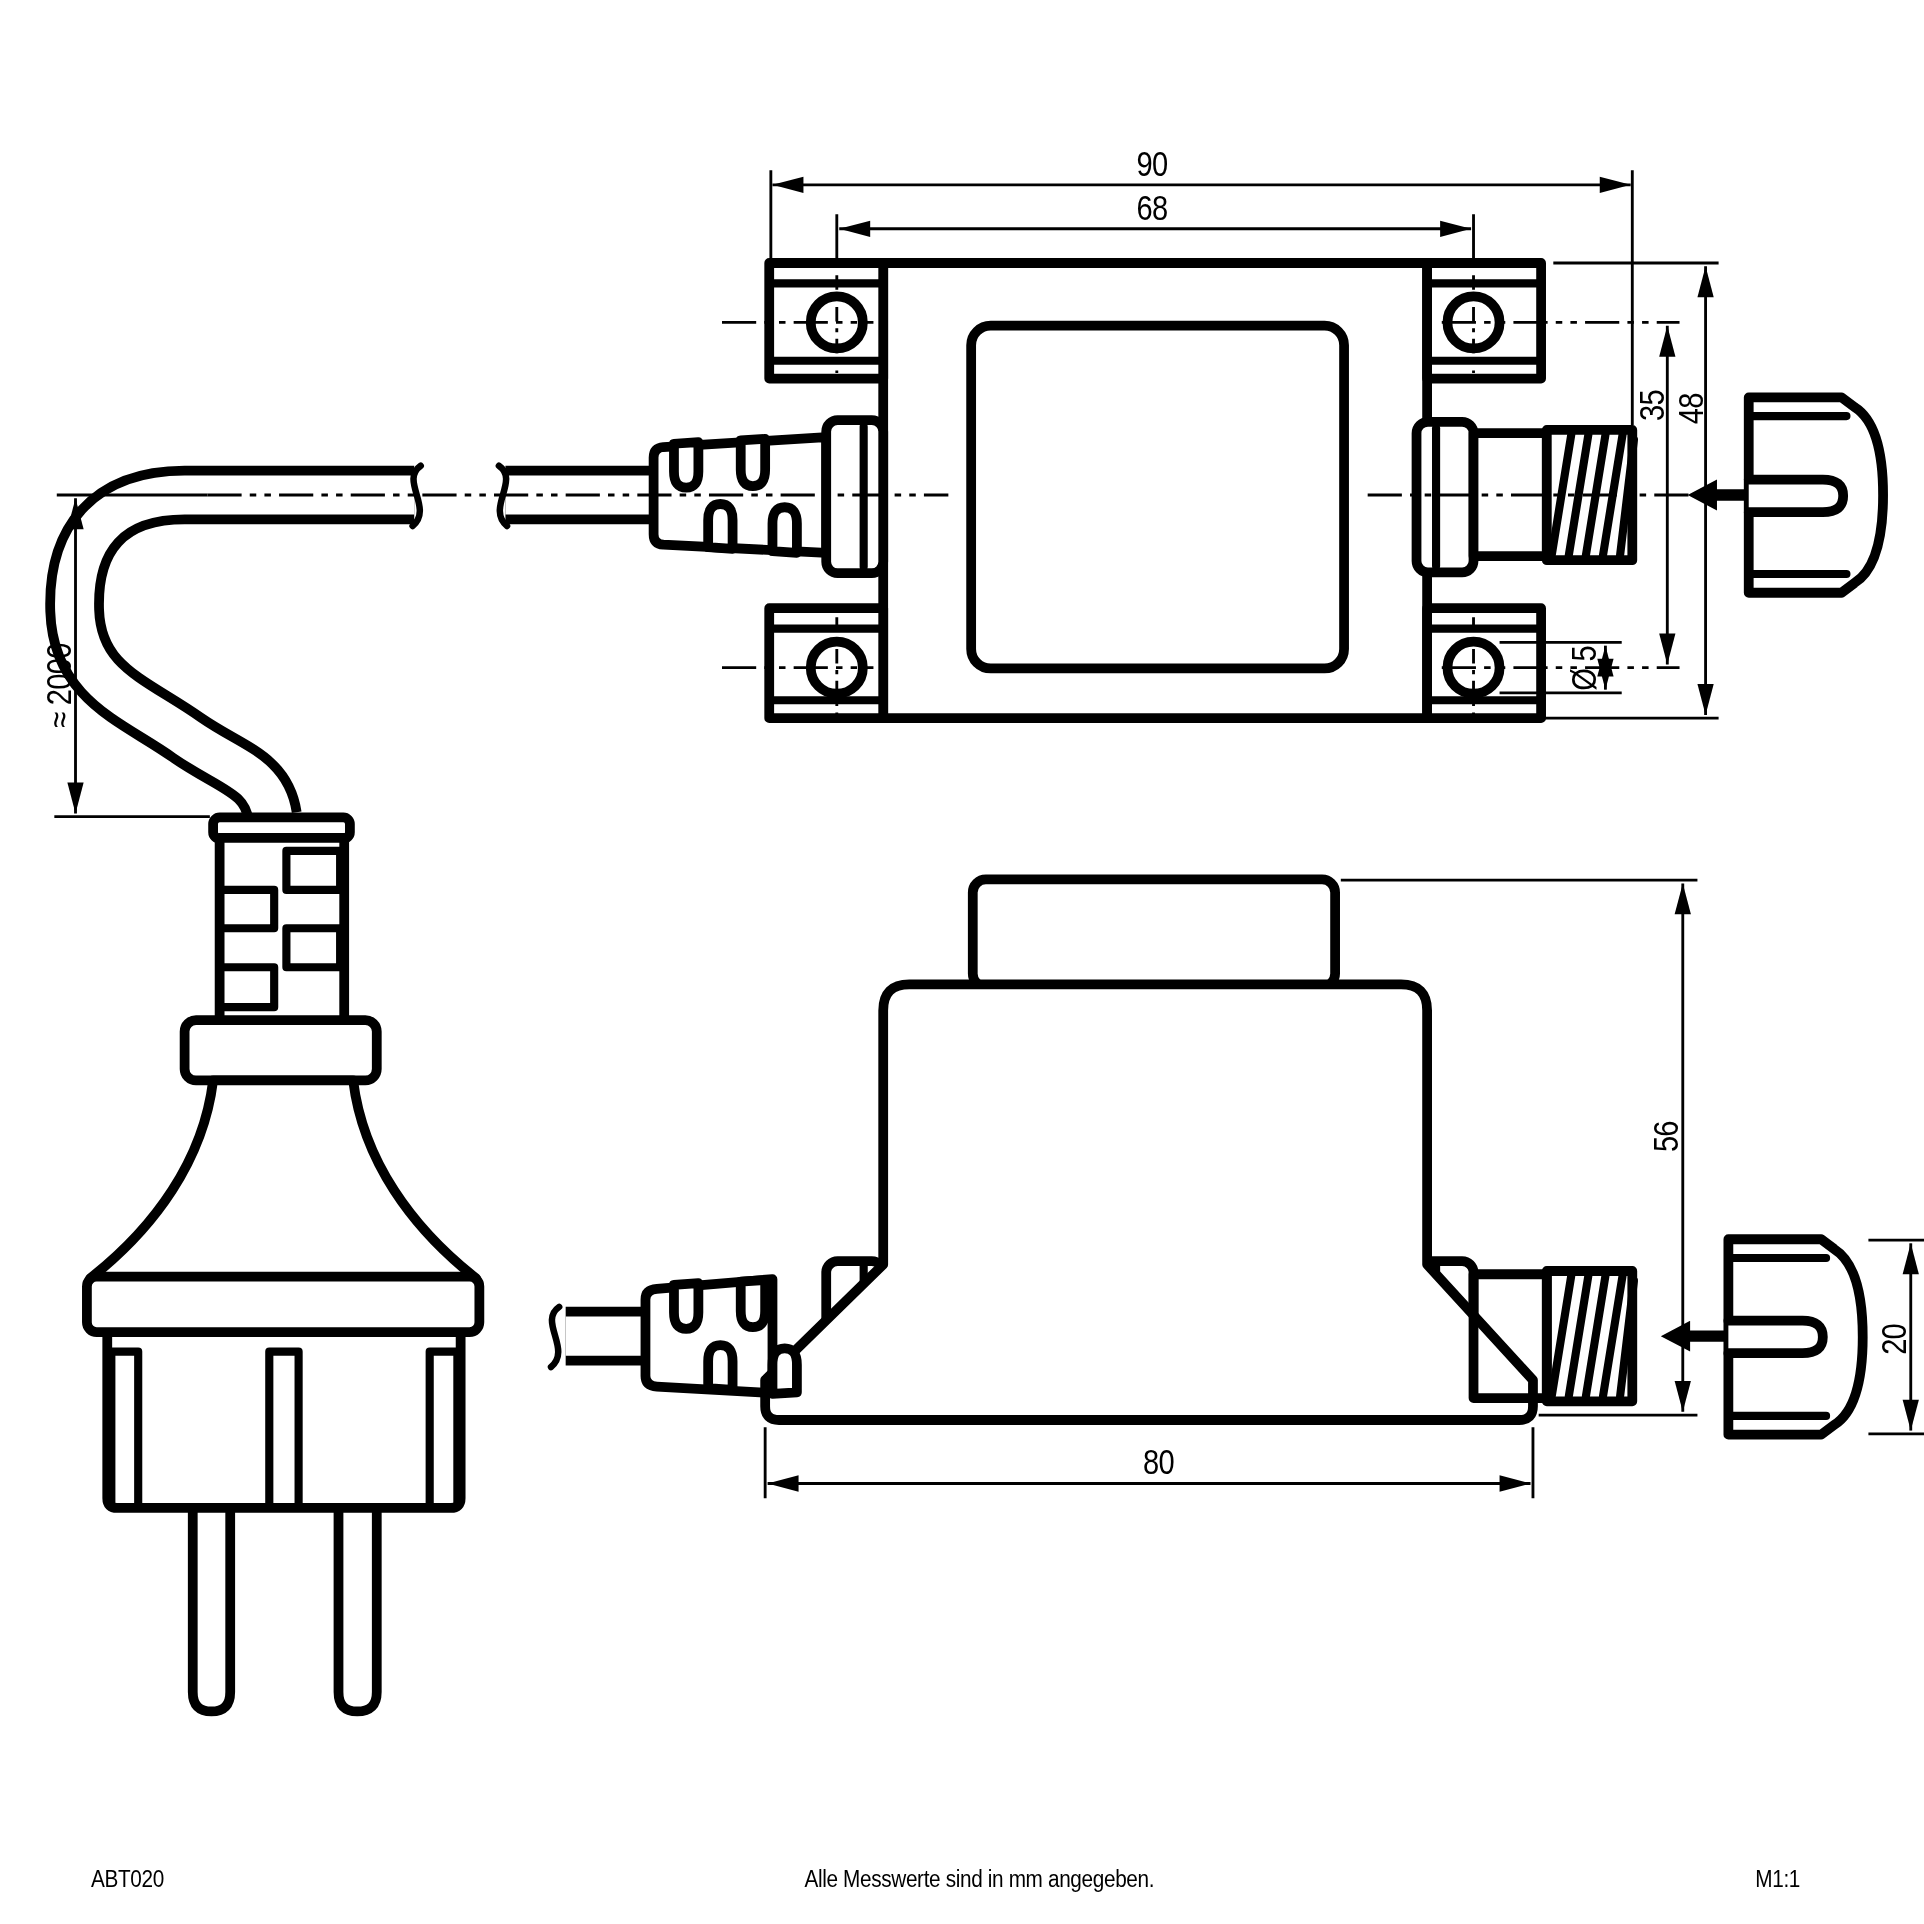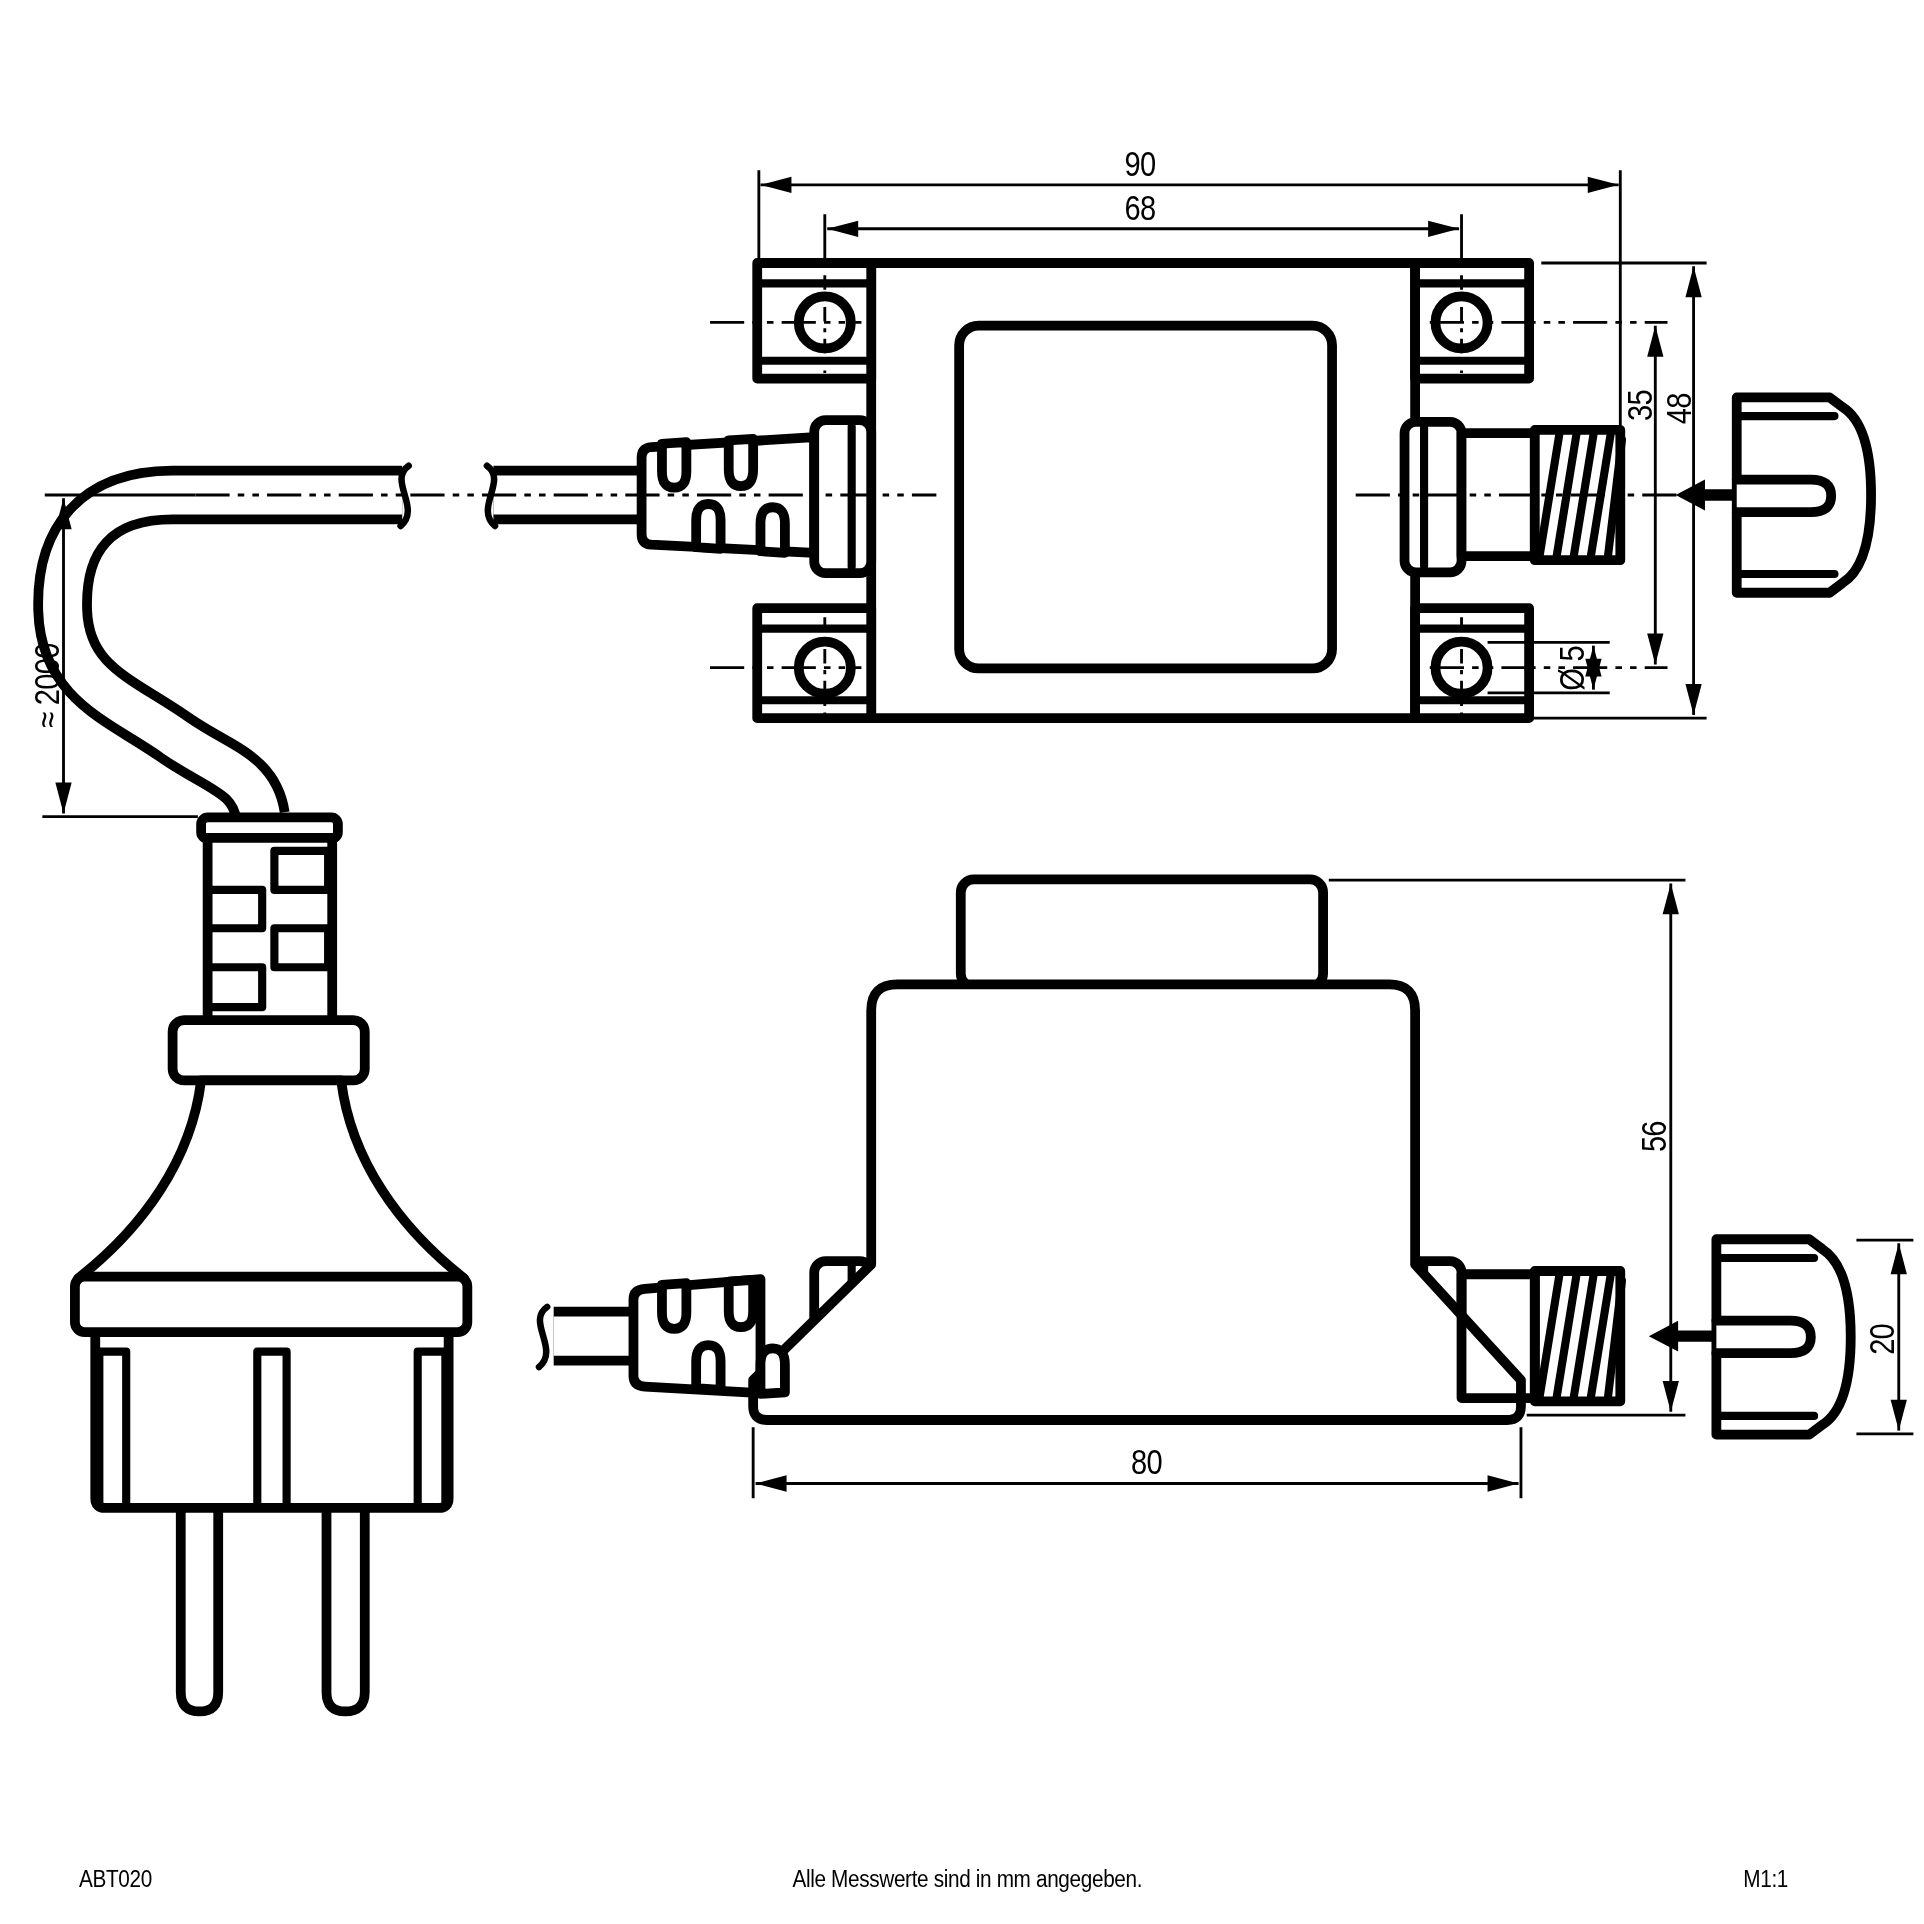--- a/index.html
+++ b/index.html
@@ -1,16 +1,16 @@
 <!DOCTYPE html>
 <html style="font-size:13px"><head>
 <meta charset="utf-8">
 <style>
   html,body{margin:0;padding:0;background:#ffffff;}
-  .stage{width:1560px;height:1924px;position:relative;background:#ffffff;}
+  .stage{width:1560px;height:1924px;position:relative;background:#ffffff;padding-left:12px;}
   svg{display:block}
   
   .ol   {fill:#ffffff;stroke:#000000;stroke-width:12;stroke-linejoin:round;stroke-linecap:round}
   .oln  {fill:none;   stroke:#000000;stroke-width:12;stroke-linejoin:round;stroke-linecap:round}
   .ol10 {fill:#ffffff;stroke:#000000;stroke-width:10;stroke-linejoin:round}
   .ln10 {fill:none;   stroke:#000000;stroke-width:10;stroke-linecap:round}
   .ln8  {fill:none;   stroke:#000000;stroke-width:8;stroke-linecap:round}
   
   .cblk {fill:none;stroke:#000000;stroke-width:72;stroke-linecap:butt}
   .cwht {fill:none;stroke:#ffffff;stroke-width:48;stroke-linecap:butt}

